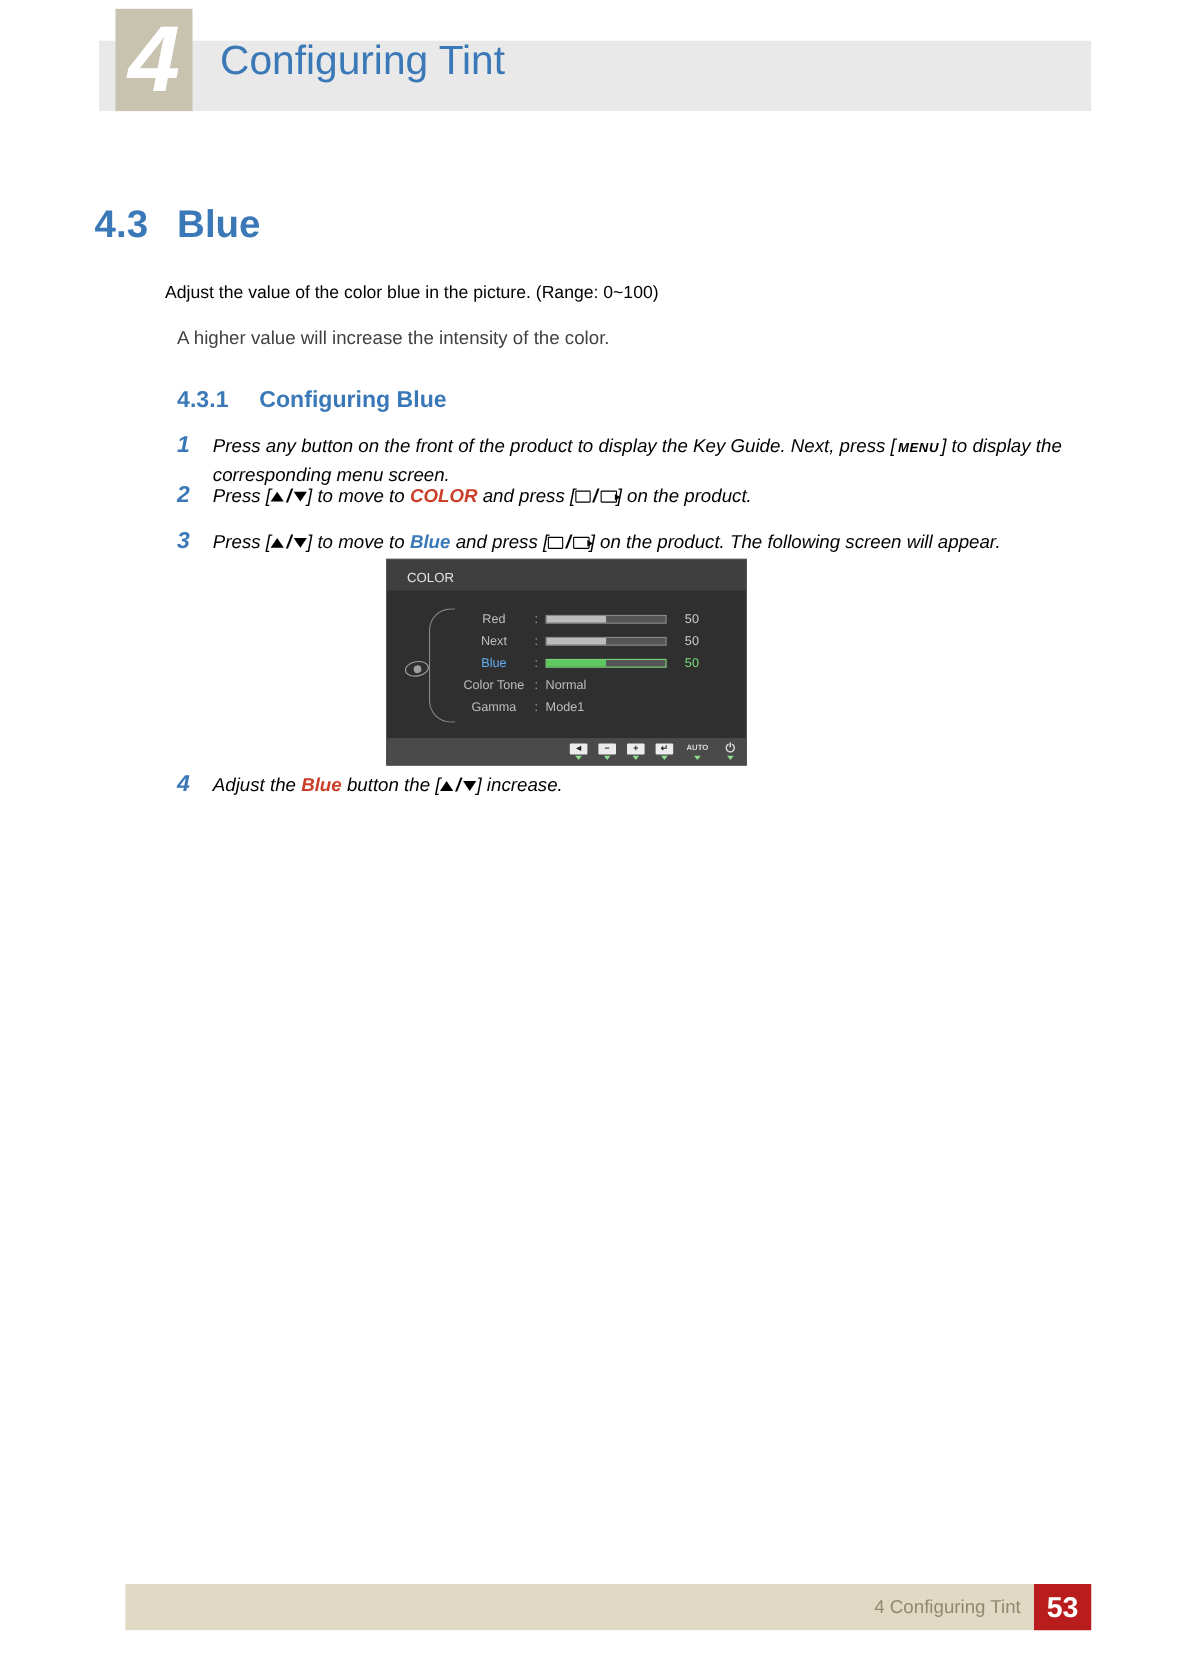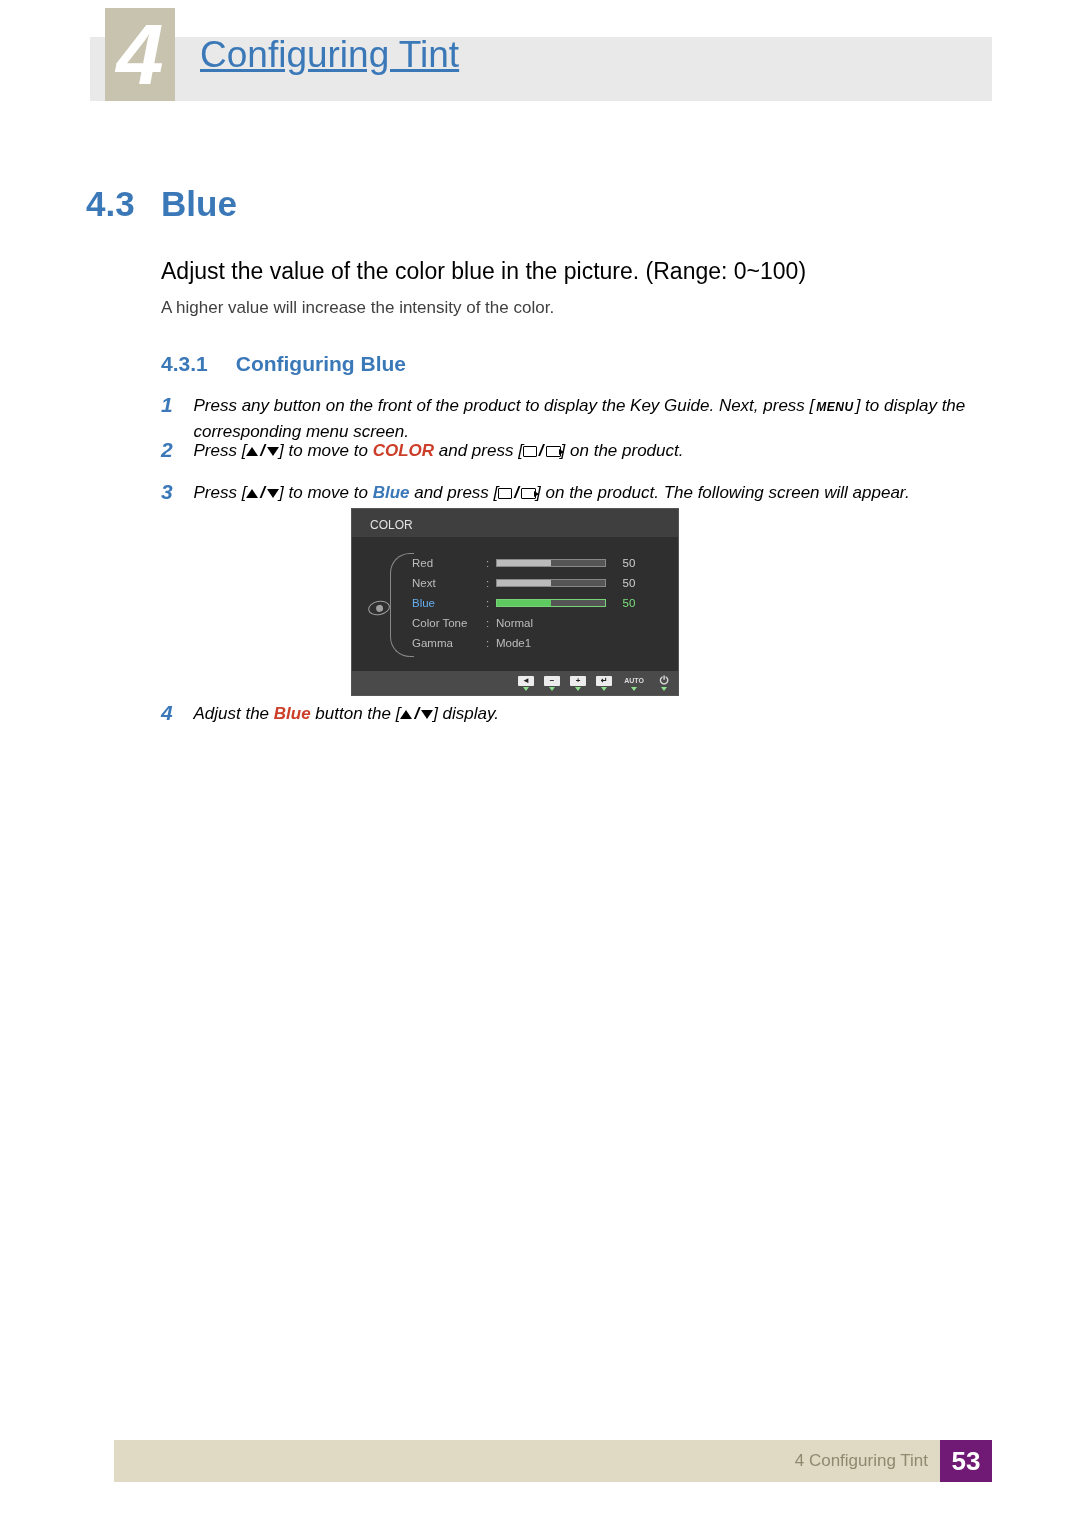--- a/index.html
+++ b/index.html
@@ -36,43 +36,42 @@
     font-weight: bold;
     font-style: italic;
     line-height: 1;
   }
   .chapter-title {
     position: absolute;
     top: 34px;
     left: 200px;
     font-size: 37px;
     color: #3a78b8;
-    text-decoration: underline;
   }
   .section-number {
     position: absolute;
     top: 184px;
     left: 86px;
     font-size: 35px;
     color: #3a78b8;
     font-weight: bold;
   }
   .section-title {
     position: absolute;
     top: 184px;
     left: 161px;
     font-size: 35px;
     color: #3a78b8;
     font-weight: bold;
   }
   .intro1 {
     position: absolute;
     top: 258px;
-    left: 161px;
-    font-size: 23px;
+    left: 150px;
+    font-size: 16px;
     color: #000;
   }
   .intro2 {
     position: absolute;
     top: 298px;
     left: 161px;
     font-size: 17px;
     color: #404040;
   }
   .subsection {
@@ -205,21 +204,21 @@
   .osd-items {
     position: absolute;
     left: 60px; top: 16px; right: 10px;
   }
   .osd-row {
     display: flex;
     align-items: center;
     height: 20px;
     font-size: 11.5px;
   }
-  .osd-label { width: 74px; color: #bdbdbd; }
+  .osd-label { width: 74px; color: #bdbdbd; text-align: center; }
   .osd-label.sel { color: #66aef0; }
   .osd-colon { width: 10px; color: #aaa; }
   .osd-slider {
     width: 110px; height: 8px;
     background: #555;
     border: 1px solid #888;
     position: relative;
   }
   .osd-slider-fill { height: 100%; background: #bbb; }
   .osd-slider.sel { border-color: #79d27a; }
@@ -272,21 +271,21 @@
     margin-left: 24px;
   }
   .footer-label {
     color: #8f8970;
     font-size: 17px;
     margin-right: 0;
   }
   .footer-pg {
     width: 52px;
     height: 42px;
-    background: #701a75;
+    background: #b91c1c;
     color: #fff;
     font-size: 26px;
     font-weight: bold;
     display: flex;
     align-items: center;
     justify-content: center;
     margin-left: 12px;
   }
 </style>
 </head>
@@ -394,20 +393,20 @@
     <div class="osd-btn power">
         <div class="lbl">⏻</div>
         <div class="mini-tri"></div>
       </div>
   </div>
 </div>
 
 <div class="step" style="top:701px;">
   <span class="step-num">4</span>
   <span class="step-body">
-    <span>Adjust the </span><span class="bold-red">Blue</span><span> button the [</span><span class="tri-up"></span><span class="sep">/</span><span class="tri-down"></span><span>] display.</span>
+    <span>Adjust the </span><span class="bold-red">Blue</span><span> button the [</span><span class="tri-up"></span><span class="sep">/</span><span class="tri-down"></span><span>] increase.</span>
   </span>
 </div>
 
 <div class="footer-band">
   <span class="footer-label">4 Configuring Tint</span>
   <div class="footer-pg">53</div>
 </div>
 
 </body></html>

